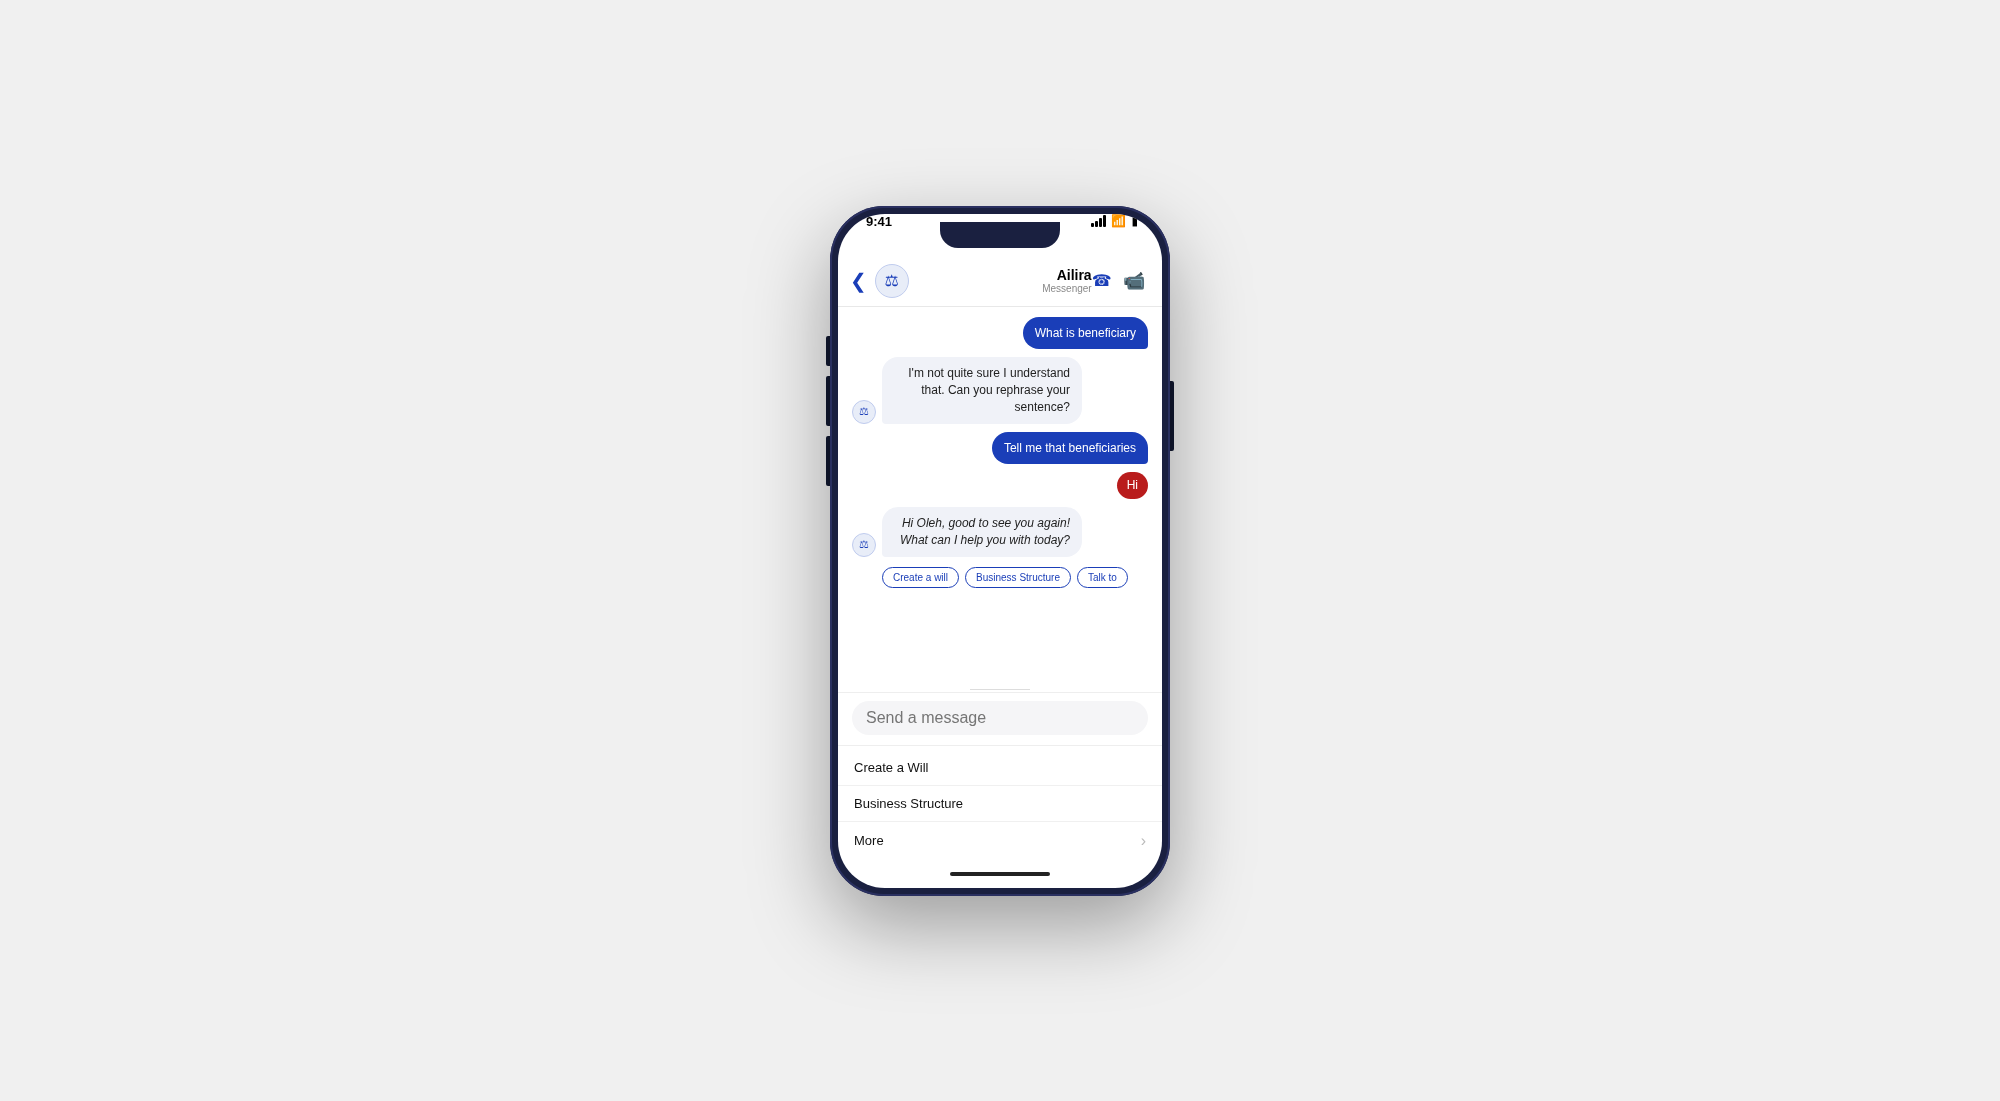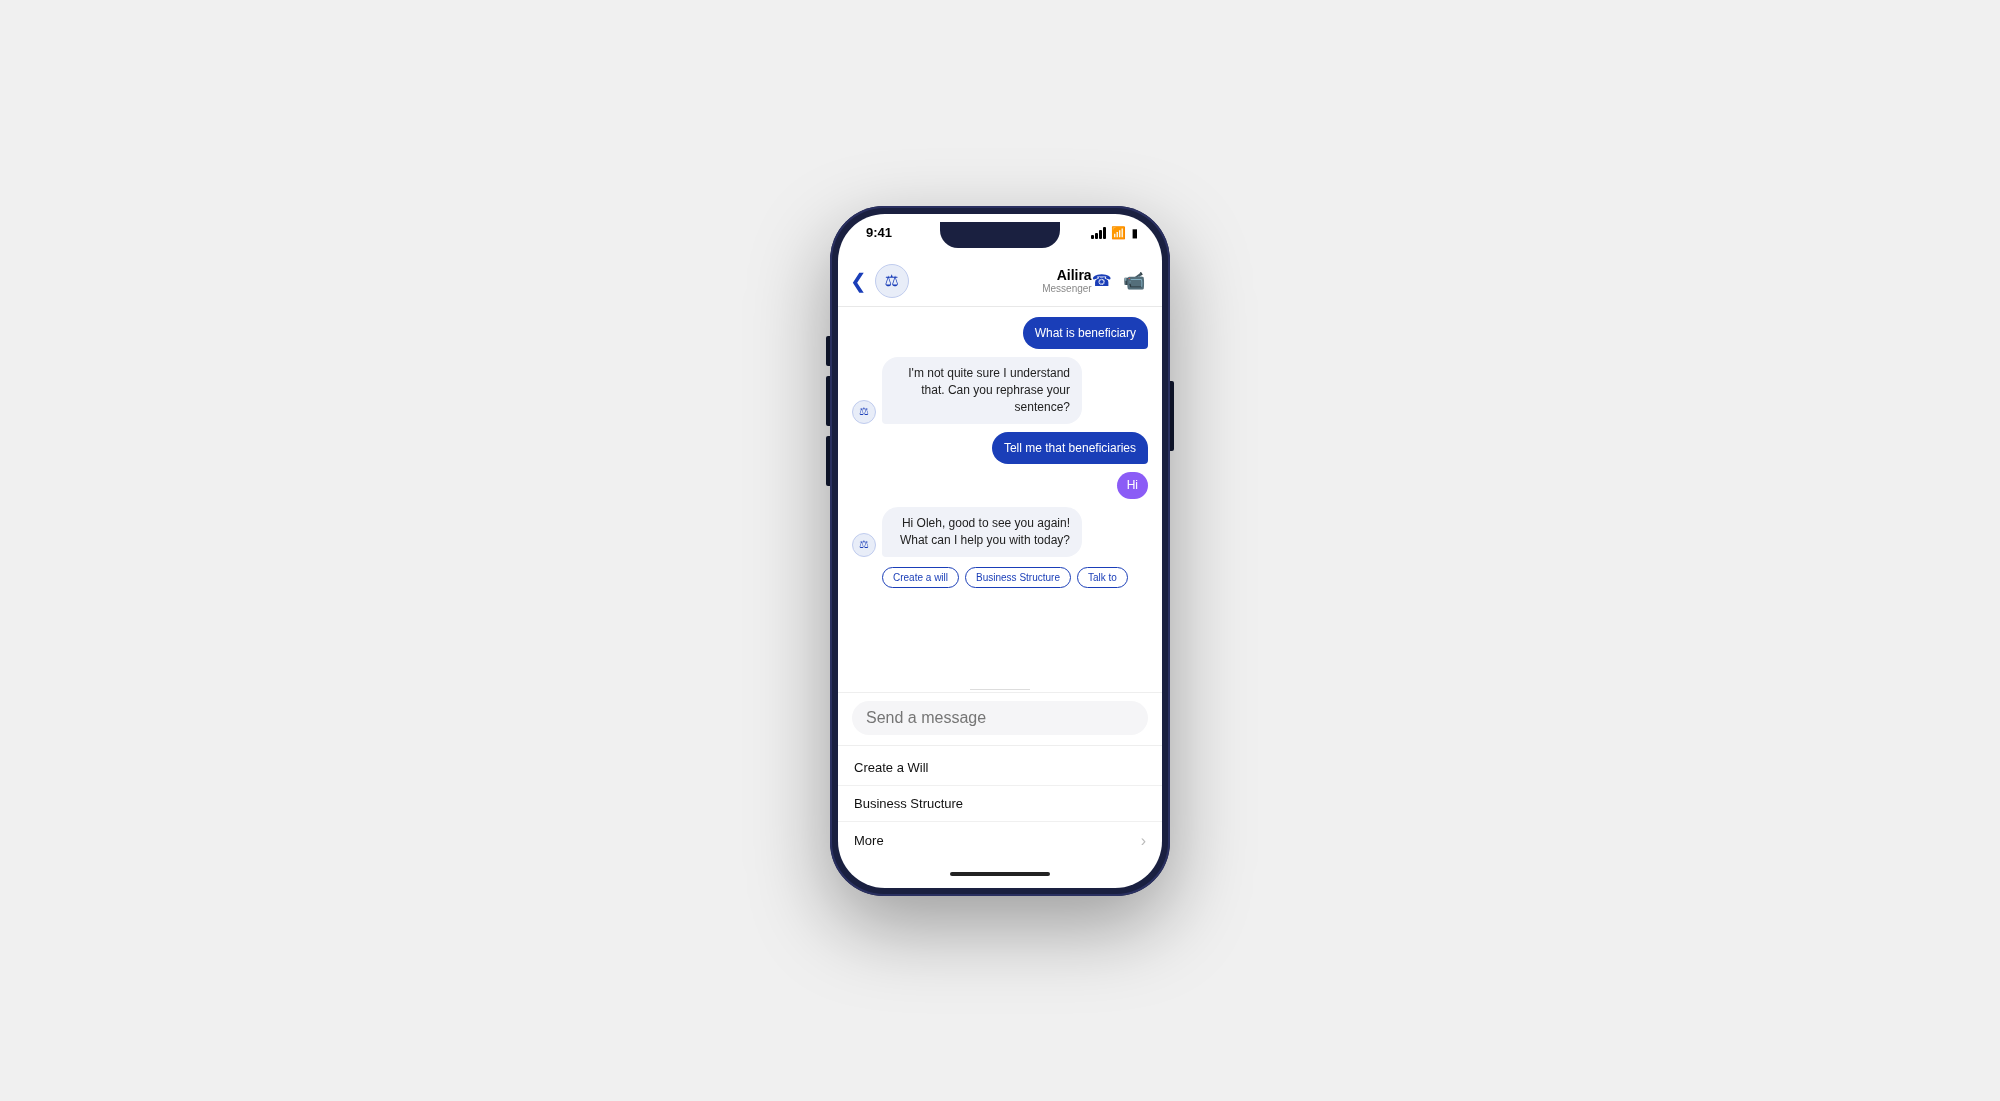--- a/index.html
+++ b/index.html
@@ -50,21 +50,21 @@
       height: 26px;
       background: #1a2040;
       border-radius: 0 0 18px 18px;
       z-index: 10;
     }
 
     
     .status-bar {
       height: 44px;
       display: flex;
-      align-items: center;
+      align-items: flex-start;
       justify-content: space-between;
       padding: 0 24px 6px 24px;
       flex-shrink: 0;
       position: relative;
       z-index: 5;
     }
 
     .status-time {
       font-size: 13px;
       font-weight: 600;
@@ -210,21 +210,21 @@
       border-bottom-right-radius: 4px;
     }
 
     .bubble.received {
       background: #f0f2f8;
       color: #222;
       border-bottom-left-radius: 4px;
     }
 
     .bubble.small-sent {
-      background: #8b5cf6;
+      background: #b91c1c;
       color: #fff;
       padding: 5px 10px;
       border-radius: 14px;
       font-size: 12px;
     }
 
     
     .chips-row {
       display: flex;
       gap: 6px;
@@ -423,21 +423,21 @@
         <div class="msg-row sent">
           <div class="bubble small-sent">
             <span>Hi</span>
           </div>
         </div>
 
         <div class="msg-row received">
           <div class="bot-avatar">
             <span class="bot-avatar-icon">⚖</span>
           </div>
-          <div style="display:flex;flex-direction:column;max-width:200px;">
+          <div style="display:flex;flex-direction:column;max-width:200px;font-style:italic;">
             <div class="bubble received">
               <span>Hi Oleh, good to see you again! What can I help you with today?</span>
             </div>
           </div>
         </div>
 
         <div class="chips-row">
           <div class="chip">
             <span>Create a will</span>
           </div>

